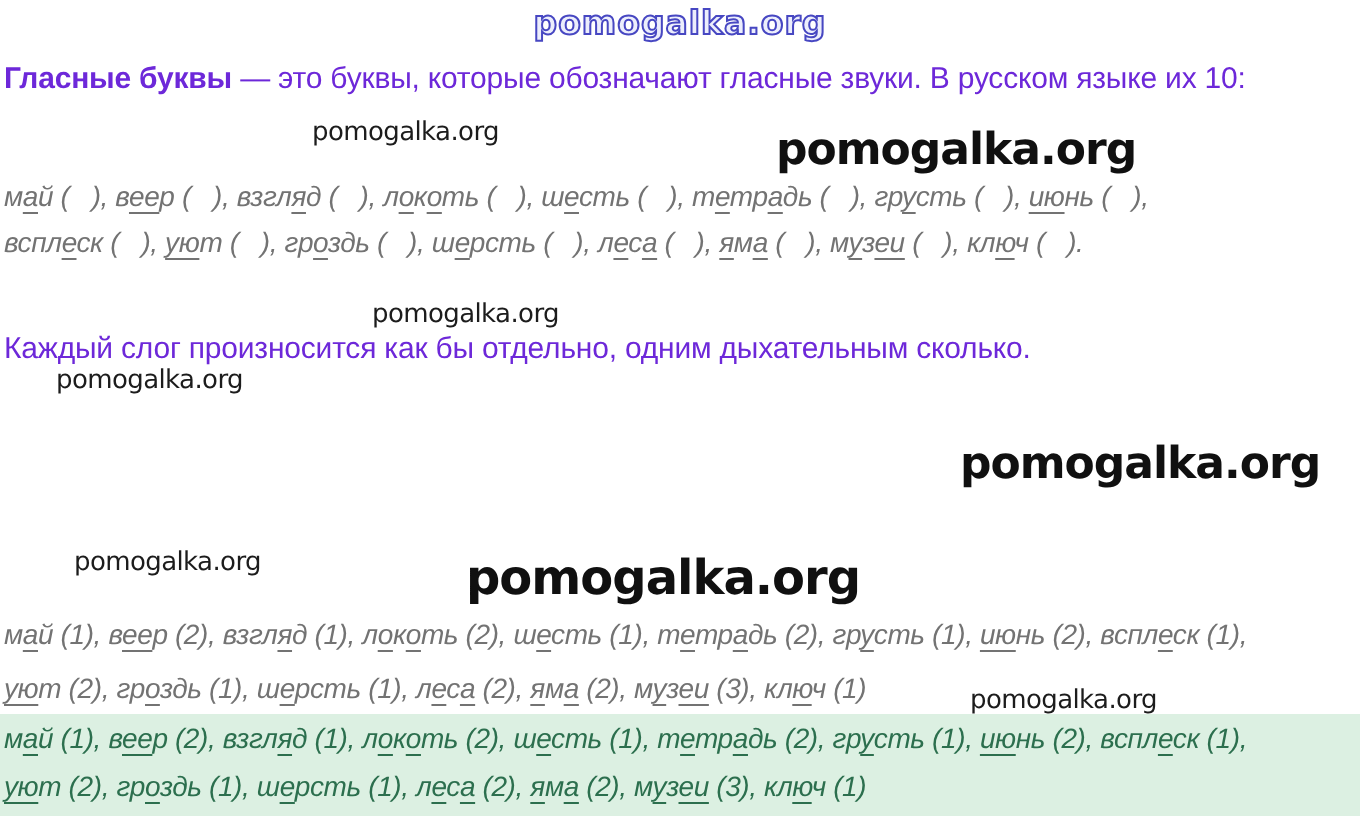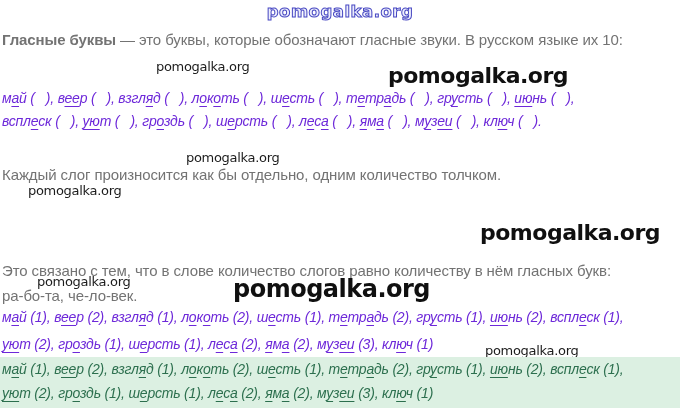--- a/index.html
+++ b/index.html
@@ -6,27 +6,27 @@
   .page{
     position:relative;
     width:680px;height:408px;
     background:#ffffff;
     overflow:hidden;
     font-family:"Liberation Sans",sans-serif;
   }
   .p{
     position:absolute;left:2px;margin:0;
     font:15px/1.25 "Liberation Sans",sans-serif;
-    color:#737373;letter-spacing:-0.1px;white-space:nowrap;
+    color:#6d28d9;letter-spacing:-0.1px;white-space:nowrap;
   }
   .p b{font-weight:700;}
   .hw{
     position:absolute;left:2px;
     font:italic 14px/1.3 "Liberation Sans",sans-serif;
-    color:#6d28d9;white-space:nowrap;letter-spacing:-0.2px;
+    color:#737373;white-space:nowrap;letter-spacing:-0.2px;
   }
   .hw .u{text-decoration:underline;text-underline-offset:3px;text-decoration-thickness:1px;}
   .hw-green{color:#2c6f4e;}
   .wm-top{
     position:absolute;left:0;top:2px;width:100%;text-align:center;
     font:700 16.5px "DejaVu Sans",sans-serif;
     color:#eceefc;
     -webkit-text-stroke:1px #4747c2;
     letter-spacing:0.5px;
   }
@@ -55,28 +55,26 @@
   <p class="p" style="top:31px"><b>Гласные буквы</b><span> — это буквы, которые обозначают гласные звуки. В русском языке их 10:</span></p>
 
   <span class="wm-s" style="left:156px;top:59px">pomogalka.org</span>
   <div class="wm-l" style="left:388px;top:63px">pomogalka.org</div>
 
   <div class="hw" style="top:89px"><span><span>м</span><span class="u">а</span><span>й</span><span> (&nbsp;&nbsp;&nbsp;)</span><span>, </span></span><span><span>в</span><span class="u">ее</span><span>р</span><span> (&nbsp;&nbsp;&nbsp;)</span><span>, </span></span><span><span>взгл</span><span class="u">я</span><span>д</span><span> (&nbsp;&nbsp;&nbsp;)</span><span>, </span></span><span><span>л</span><span class="u">о</span><span>к</span><span class="u">о</span><span>ть</span><span> (&nbsp;&nbsp;&nbsp;)</span><span>, </span></span><span><span>ш</span><span class="u">е</span><span>сть</span><span> (&nbsp;&nbsp;&nbsp;)</span><span>, </span></span><span><span>т</span><span class="u">е</span><span>тр</span><span class="u">а</span><span>дь</span><span> (&nbsp;&nbsp;&nbsp;)</span><span>, </span></span><span><span>гр</span><span class="u">у</span><span>сть</span><span> (&nbsp;&nbsp;&nbsp;)</span><span>, </span></span><span><span class="u">ию</span><span>нь</span><span> (&nbsp;&nbsp;&nbsp;)</span><span>,</span></span></div>
   <div class="hw" style="top:112px"><span><span>вспл</span><span class="u">е</span><span>ск</span><span> (&nbsp;&nbsp;&nbsp;)</span><span>, </span></span><span><span class="u">ую</span><span>т</span><span> (&nbsp;&nbsp;&nbsp;)</span><span>, </span></span><span><span>гр</span><span class="u">о</span><span>здь</span><span> (&nbsp;&nbsp;&nbsp;)</span><span>, </span></span><span><span>ш</span><span class="u">е</span><span>рсть</span><span> (&nbsp;&nbsp;&nbsp;)</span><span>, </span></span><span><span>л</span><span class="u">е</span><span>с</span><span class="u">а</span><span> (&nbsp;&nbsp;&nbsp;)</span><span>, </span></span><span><span class="u">я</span><span>м</span><span class="u">а</span><span> (&nbsp;&nbsp;&nbsp;)</span><span>, </span></span><span><span>м</span><span class="u">у</span><span>з</span><span class="u">еи</span><span> (&nbsp;&nbsp;&nbsp;)</span><span>, </span></span><span><span>кл</span><span class="u">ю</span><span>ч</span><span> (&nbsp;&nbsp;&nbsp;)</span><span>.</span></span></div>
 
   <span class="wm-s" style="left:186px;top:150px">pomogalka.org</span>
 
-  <p class="p" style="top:166px">Каждый слог произносится как бы отдельно, одним количество толчком.</p>
+  <p class="p" style="top:166px">Каждый слог произносится как бы отдельно, одним дыхательным сколько.</p>
   <span class="wm-s" style="left:28px;top:183px">pomogalka.org</span>
 
   <div class="wm-l" style="left:480px;top:220px">pomogalka.org</div>
 
-  <p class="p" style="top:262px">Это связано с тем, что в слове количество слогов равно количеству в нём гласных букв:</p>
   <span class="wm-s" style="left:37px;top:274px">pomogalka.org</span>
-  <p class="p" style="top:287px">ра-бо-та, че-ло-век.</p>
   <div class="wm-l" style="left:233px;top:275px;font-size:24px">pomogalka.org</div>
 
   <div class="hw" style="top:308px"><span><span>м</span><span class="u">а</span><span>й</span><span> (1)</span><span>, </span></span><span><span>в</span><span class="u">ее</span><span>р</span><span> (2)</span><span>, </span></span><span><span>взгл</span><span class="u">я</span><span>д</span><span> (1)</span><span>, </span></span><span><span>л</span><span class="u">о</span><span>к</span><span class="u">о</span><span>ть</span><span> (2)</span><span>, </span></span><span><span>ш</span><span class="u">е</span><span>сть</span><span> (1)</span><span>, </span></span><span><span>т</span><span class="u">е</span><span>тр</span><span class="u">а</span><span>дь</span><span> (2)</span><span>, </span></span><span><span>гр</span><span class="u">у</span><span>сть</span><span> (1)</span><span>, </span></span><span><span class="u">ию</span><span>нь</span><span> (2)</span><span>, </span></span><span><span>вспл</span><span class="u">е</span><span>ск</span><span> (1)</span><span>,</span></span></div>
   <div class="hw" style="top:335px"><span><span class="u">ую</span><span>т</span><span> (2)</span><span>, </span></span><span><span>гр</span><span class="u">о</span><span>здь</span><span> (1)</span><span>, </span></span><span><span>ш</span><span class="u">е</span><span>рсть</span><span> (1)</span><span>, </span></span><span><span>л</span><span class="u">е</span><span>с</span><span class="u">а</span><span> (2)</span><span>, </span></span><span><span class="u">я</span><span>м</span><span class="u">а</span><span> (2)</span><span>, </span></span><span><span>м</span><span class="u">у</span><span>з</span><span class="u">еи</span><span> (3)</span><span>, </span></span><span><span>кл</span><span class="u">ю</span><span>ч</span><span> (1)</span><span></span></span></div>
   <span class="wm-s" style="left:485px;top:343px">pomogalka.org</span>
 
   <div class="green">
     <div class="hw hw-green" style="top:3px"><span><span>м</span><span class="u">а</span><span>й</span><span> (1)</span><span>, </span></span><span><span>в</span><span class="u">ее</span><span>р</span><span> (2)</span><span>, </span></span><span><span>взгл</span><span class="u">я</span><span>д</span><span> (1)</span><span>, </span></span><span><span>л</span><span class="u">о</span><span>к</span><span class="u">о</span><span>ть</span><span> (2)</span><span>, </span></span><span><span>ш</span><span class="u">е</span><span>сть</span><span> (1)</span><span>, </span></span><span><span>т</span><span class="u">е</span><span>тр</span><span class="u">а</span><span>дь</span><span> (2)</span><span>, </span></span><span><span>гр</span><span class="u">у</span><span>сть</span><span> (1)</span><span>, </span></span><span><span class="u">ию</span><span>нь</span><span> (2)</span><span>, </span></span><span><span>вспл</span><span class="u">е</span><span>ск</span><span> (1)</span><span>,</span></span></div>
     <div class="hw hw-green" style="top:27px"><span><span class="u">ую</span><span>т</span><span> (2)</span><span>, </span></span><span><span>гр</span><span class="u">о</span><span>здь</span><span> (1)</span><span>, </span></span><span><span>ш</span><span class="u">е</span><span>рсть</span><span> (1)</span><span>, </span></span><span><span>л</span><span class="u">е</span><span>с</span><span class="u">а</span><span> (2)</span><span>, </span></span><span><span class="u">я</span><span>м</span><span class="u">а</span><span> (2)</span><span>, </span></span><span><span>м</span><span class="u">у</span><span>з</span><span class="u">еи</span><span> (3)</span><span>, </span></span><span><span>кл</span><span class="u">ю</span><span>ч</span><span> (1)</span><span></span></span></div>
   </div>

